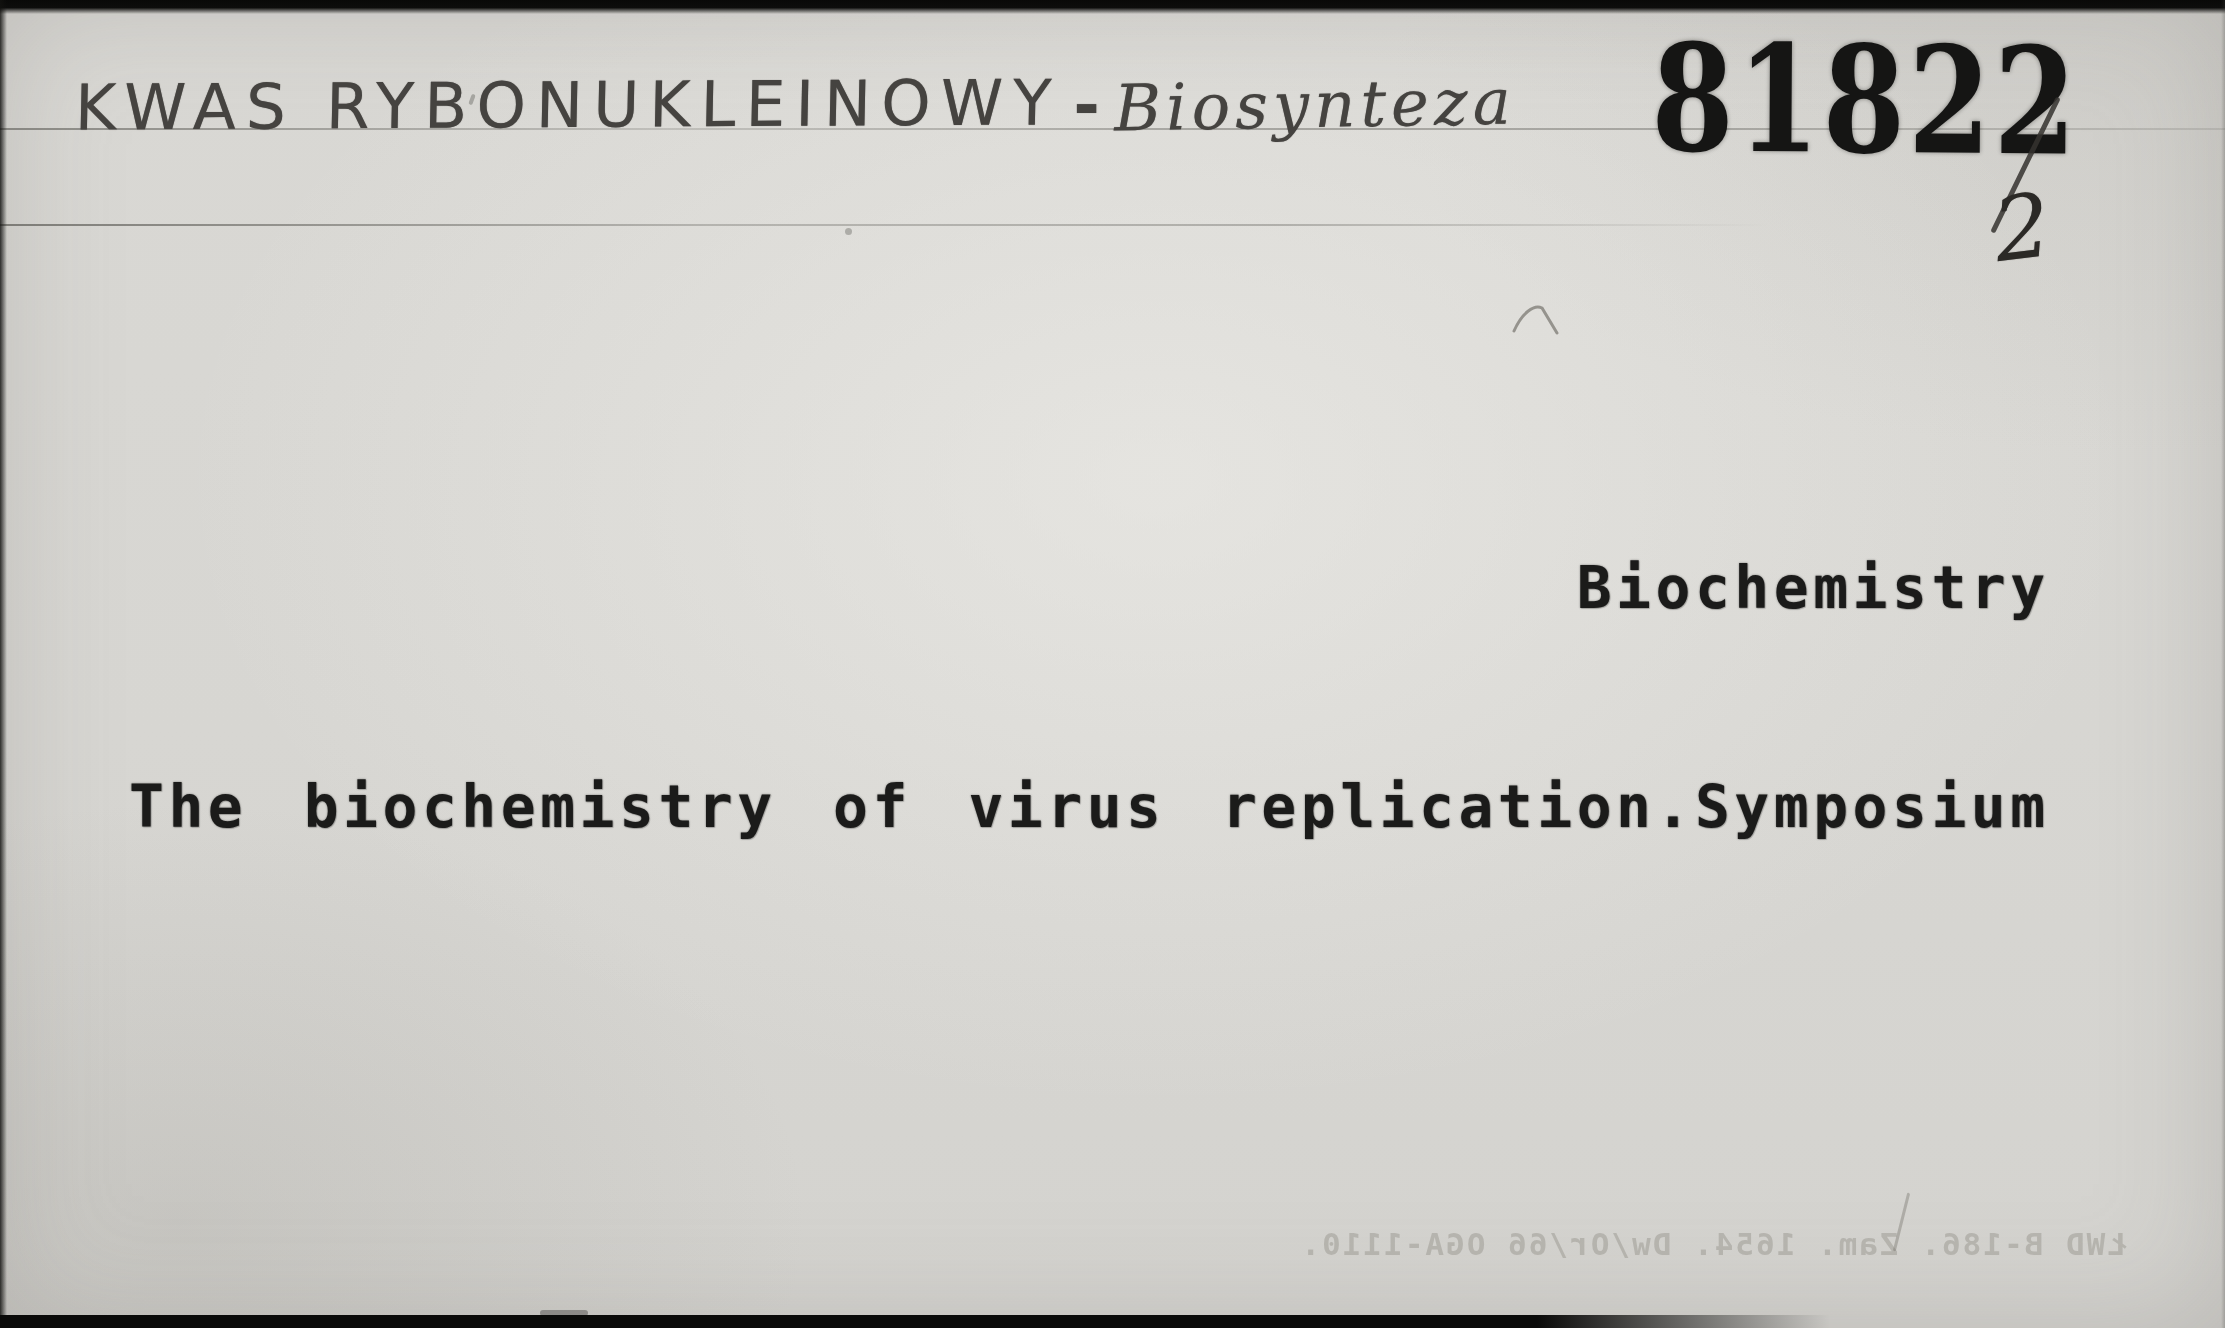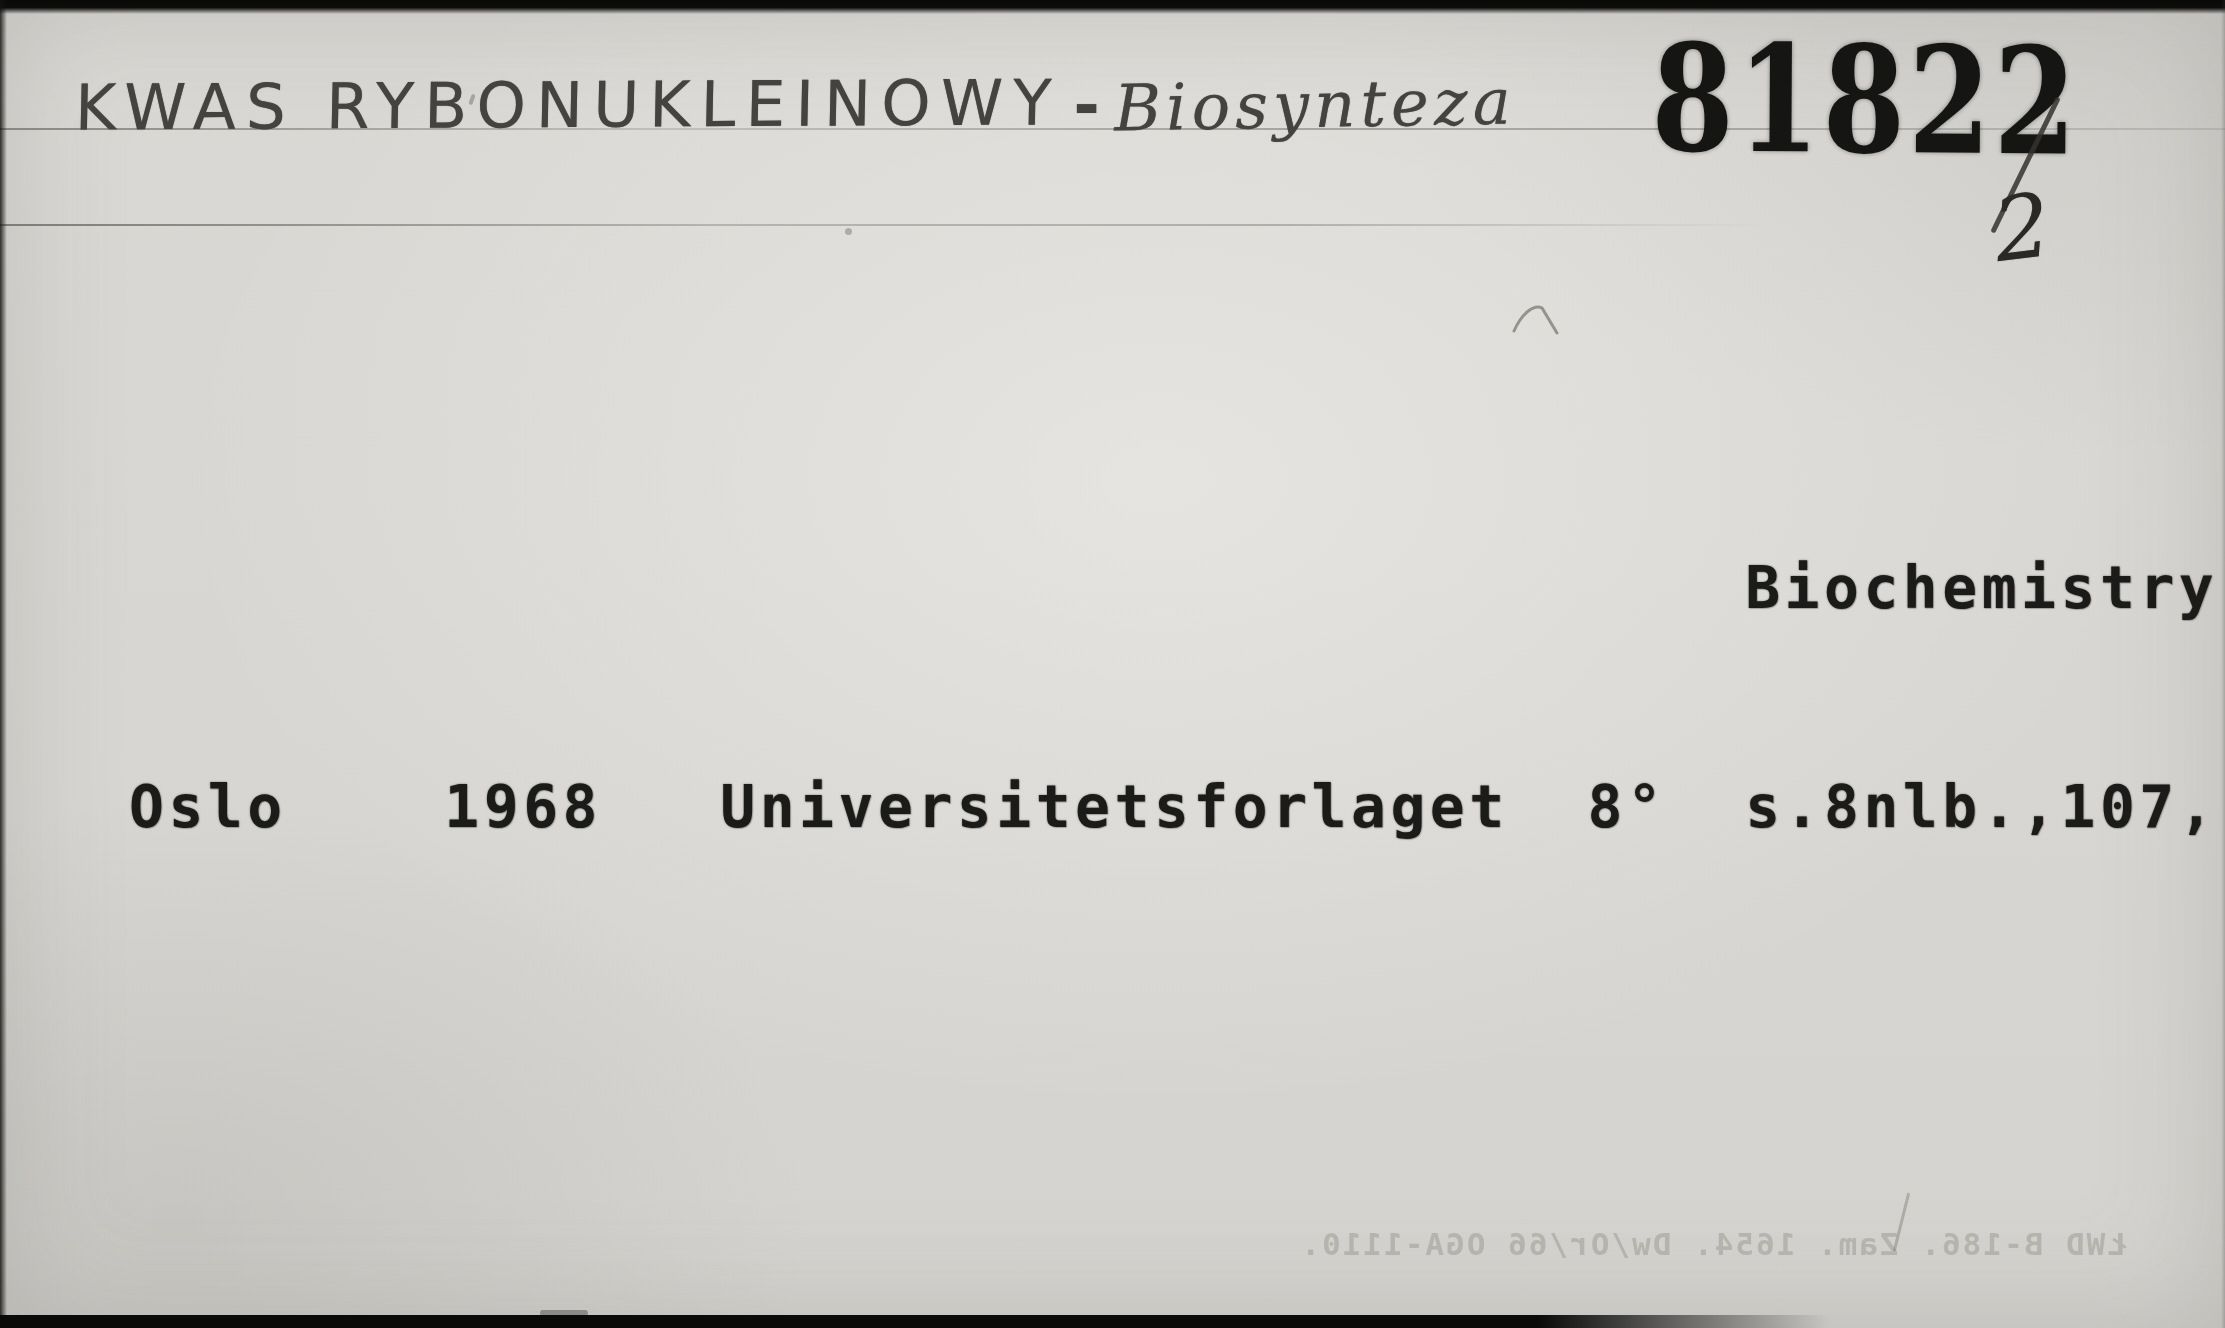--- a/index.html
+++ b/index.html
@@ -90,21 +90,21 @@
   <div class="stamp">81822</div>
   <div class="slash"></div>
   <div class="copy2">2</div>
 
   <svg class="caret" width="52" height="38" viewBox="0 0 52 38">
     <path d="M2,31 C10,13 22,4 30,8 L45,33" fill="none" stroke="#83817b" stroke-width="3" stroke-linecap="round"></path>
   </svg>
 
   <div class="typed">
     <div class="tl">Biochemistry</div>
-    <div class="tl ind">Oslo    1968   Universitetsforlaget  8°  s.8nlb.,107,</div>
+    <div class="tl ind ws">The biochemistry of virus replication.Symposium</div>
     
     
     
     
   </div>
 
   <div class="bleed">ŁWD B-186. Zam. 1654. Dw/Or/66 OGA-1110.</div>
   <div class="stroke1"></div>
 
   <div class="speck-a"></div>

